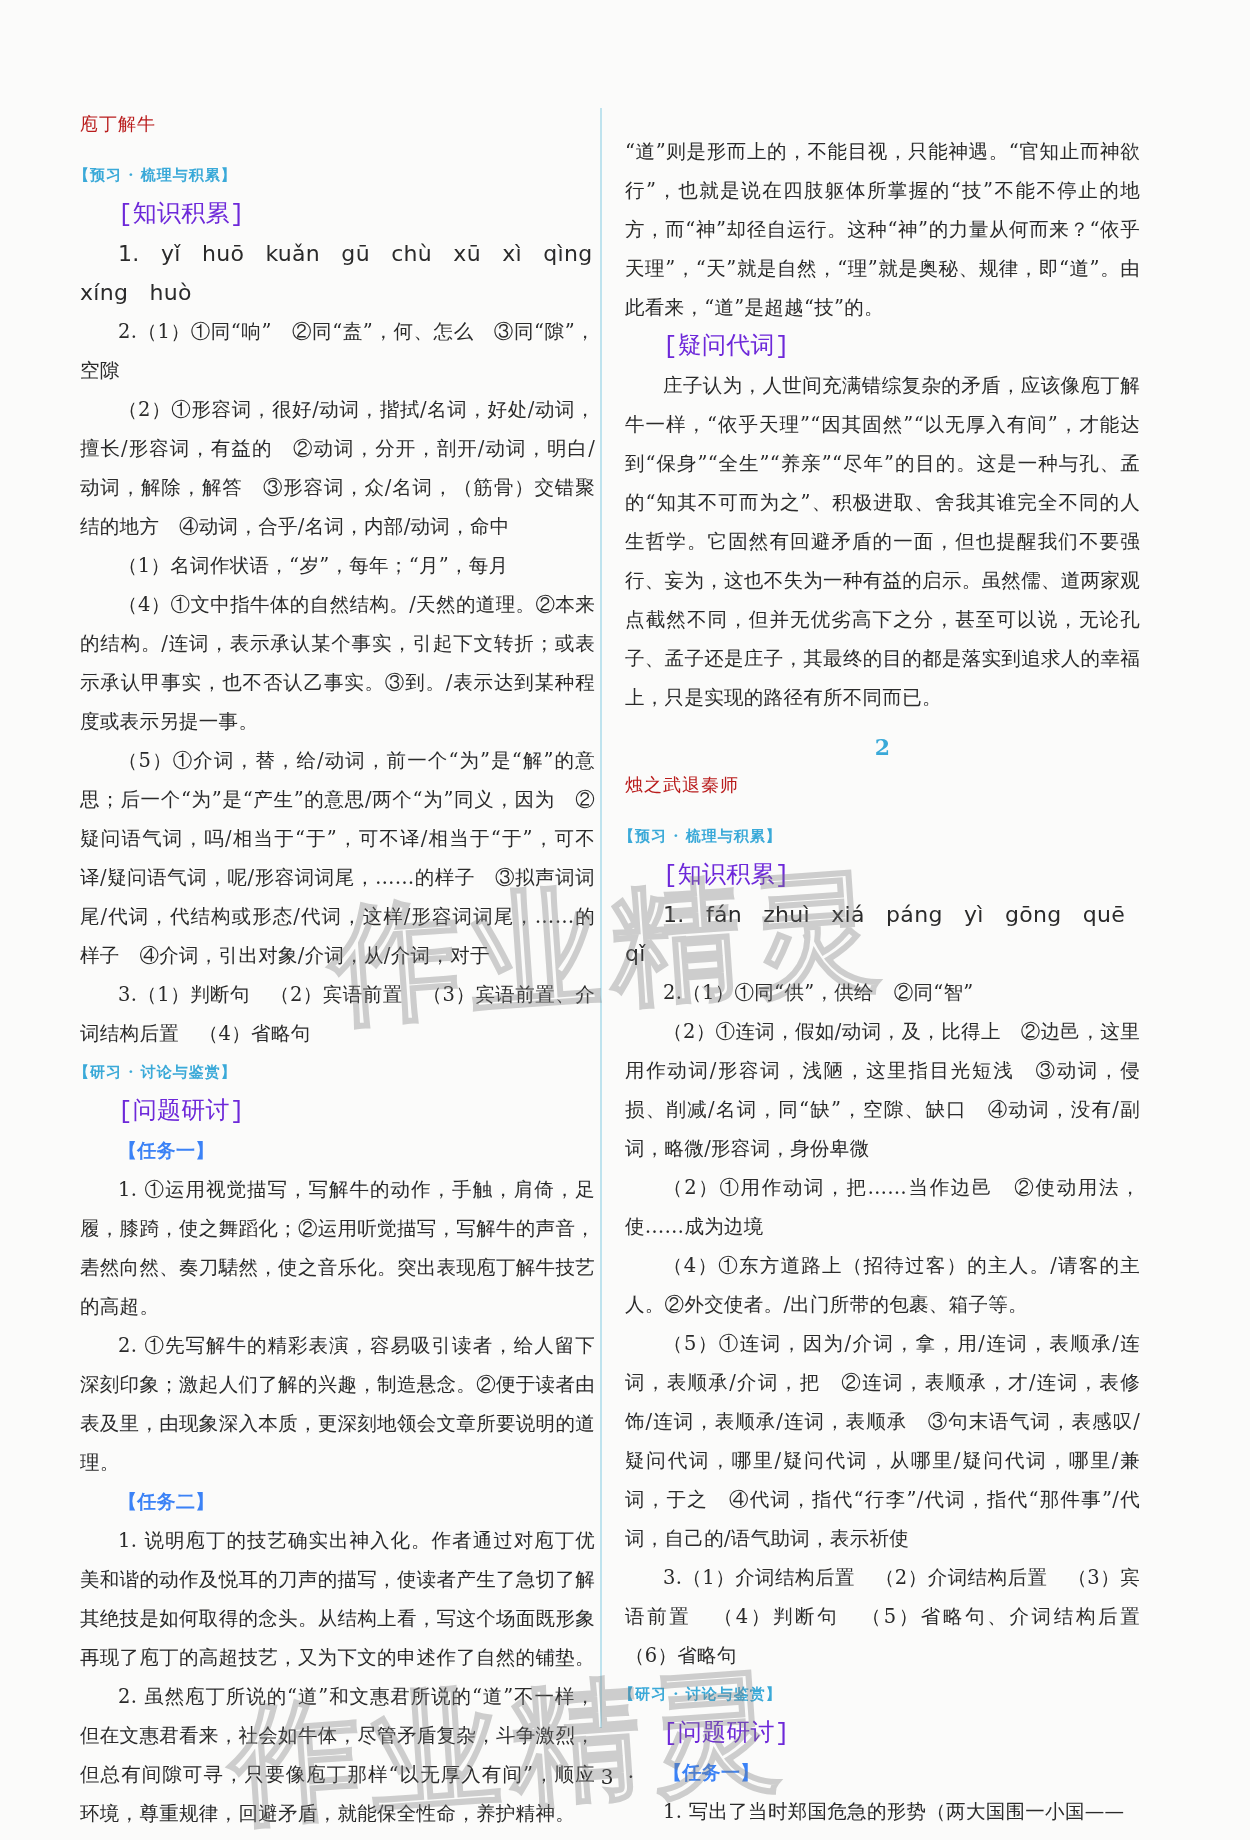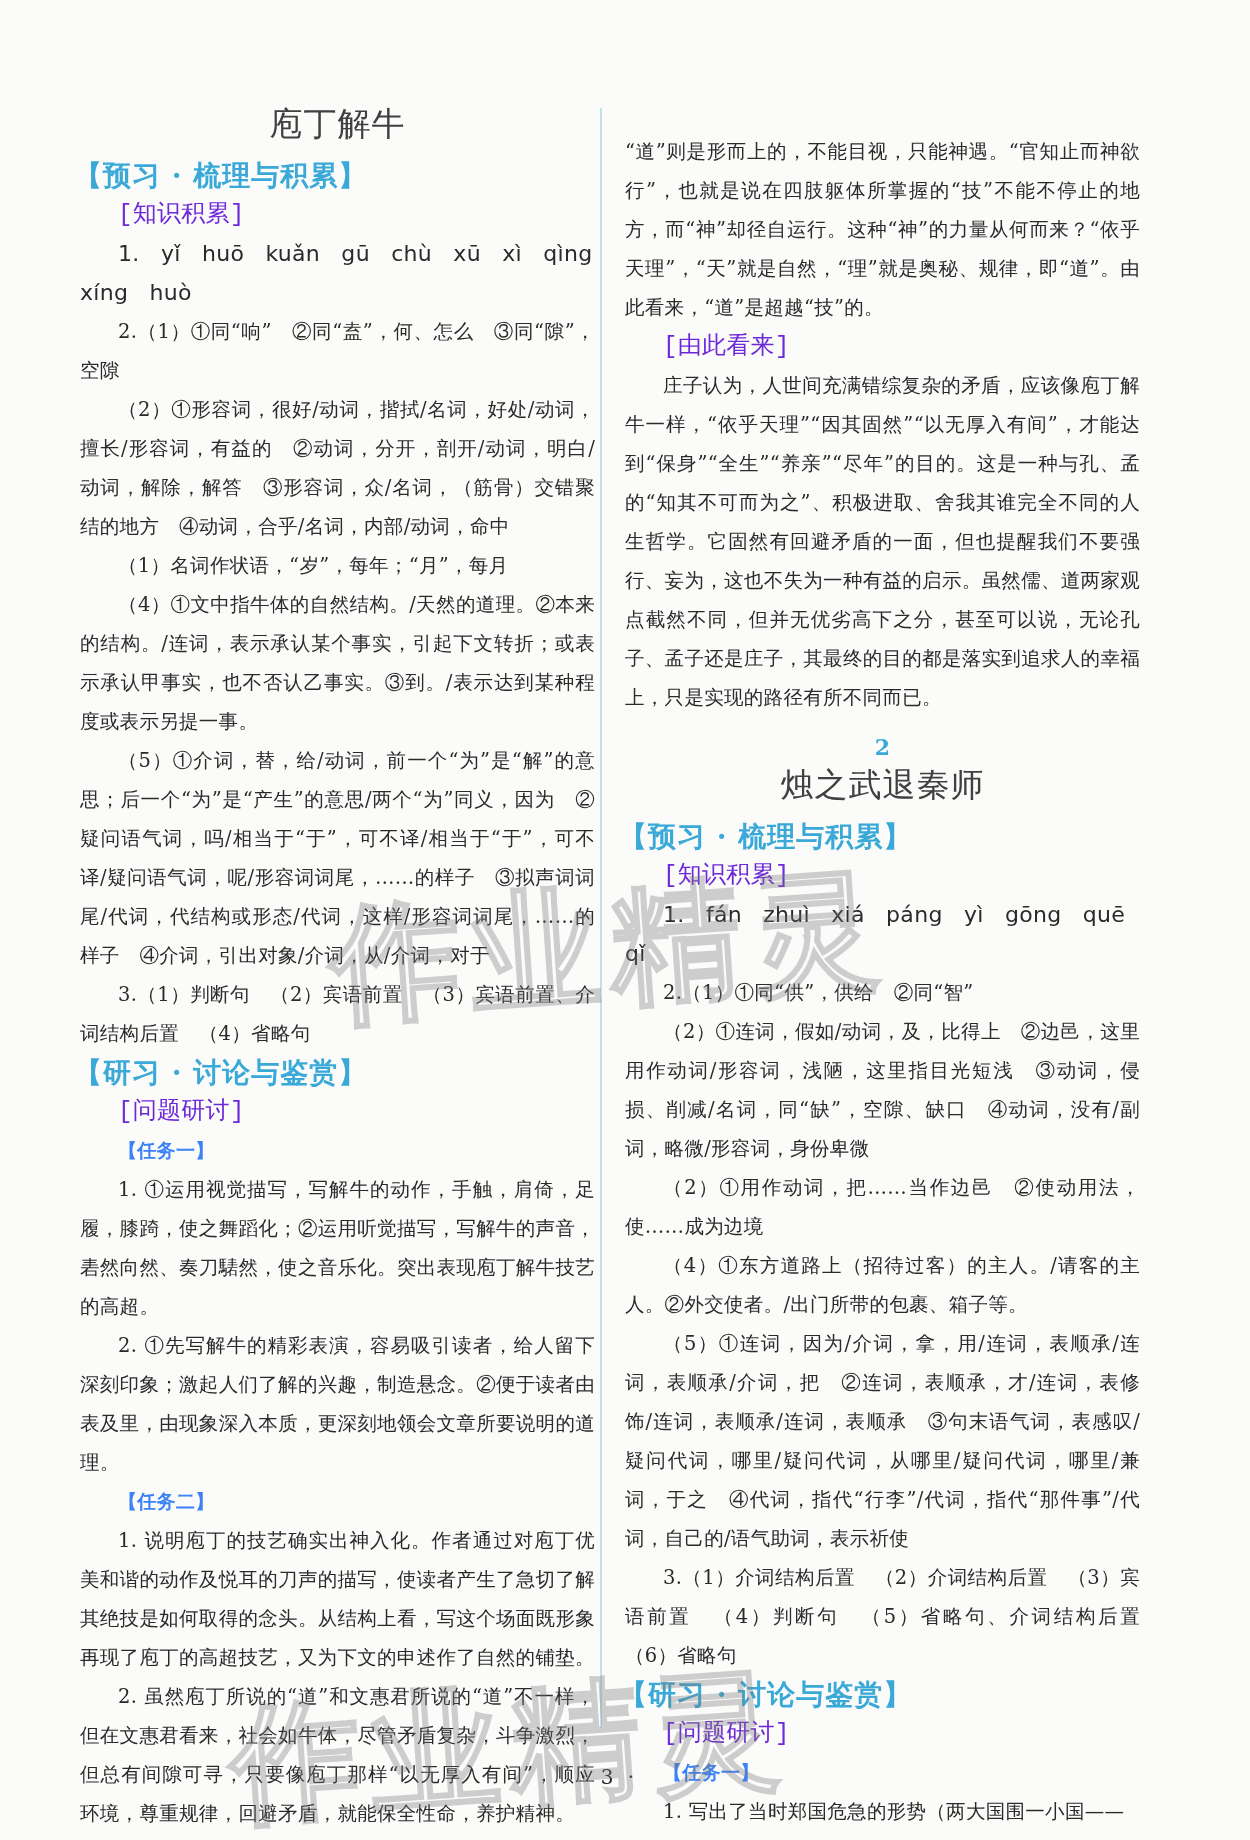--- a/index.html
+++ b/index.html
@@ -19,31 +19,31 @@
       line-height: 39px;
       letter-spacing: 0.3px;
     }
     .col.left { left: 80px; }
     .col.right { left: 625px; margin-top: 36px; }
     .divider {
       position: absolute; left: 600px; top: 108px; width: 2px; height: 1620px;
       background: #bfe3ee;
     }
     .lesson-title {
-      text-align: center; color: #404040;
+      color: #b91c1c;
       font-family: "DejaVu Sans", "Liberation Sans", sans-serif;
-      font-size: 33px; line-height: 40px;
+      font-size: 18px; line-height: 40px;
       margin: 8px 0 12px 0; letter-spacing: 1px;
     }
     .lesson-num {
       text-align: center; color: #3aa9d8; font-weight: bold;
       font-size: 22px; line-height: 36px; margin-top: 12px;
     }
     .section-head {
-      color: #3aa9d8; font-weight: bold; font-size: 28px; line-height: 39px;
+      color: #3aa9d8; font-weight: bold; font-size: 15px; line-height: 39px;
       margin-left: -6px; letter-spacing: 1px;
     }
     .sub-head {
       font-family: Liberation Mono, monospace;
       font-size: 24px; line-height: 39px; padding-left: 38px; color: #6d28d9;
     }
     .task-head { font-size: 19px; line-height: 39px; padding-left: 38px; font-weight: bold; color: #3b82f6; }
     .para { text-indent: 38px; text-align: justify; }
     .pinyin {
       font-family: "DejaVu Sans", "Liberation Sans", sans-serif;
@@ -84,21 +84,21 @@
     <div class="para">1. ①运用视觉描写，写解牛的动作，手触，肩倚，足履，膝踦，使之舞蹈化；②运用听觉描写，写解牛的声音，砉然向然、奏刀騞然，使之音乐化。突出表现庖丁解牛技艺的高超。</div>
     <div class="para">2. ①先写解牛的精彩表演，容易吸引读者，给人留下深刻印象；激起人们了解的兴趣，制造悬念。②便于读者由表及里，由现象深入本质，更深刻地领会文章所要说明的道理。</div>
     <div class="task-head">【任务二】</div>
     <div class="para">1. 说明庖丁的技艺确实出神入化。作者通过对庖丁优美和谐的动作及悦耳的刀声的描写，使读者产生了急切了解其绝技是如何取得的念头。从结构上看，写这个场面既形象再现了庖丁的高超技艺，又为下文的申述作了自然的铺垫。</div>
     <div class="para">2. 虽然庖丁所说的“道”和文惠君所说的“道”不一样，但在文惠君看来，社会如牛体，尽管矛盾复杂，斗争激烈，但总有间隙可寻，只要像庖丁那样“以无厚入有间”，顺应环境，尊重规律，回避矛盾，就能保全性命，养护精神。</div>
     <div class="para">3. “技”是形而下的，可以目视的，是感官所感的；而</div>
   </div>
 
   <div class="col right">
     <div class="para" style="text-indent:0">“道”则是形而上的，不能目视，只能神遇。“官知止而神欲行”，也就是说在四肢躯体所掌握的“技”不能不停止的地方，而“神”却径自运行。这种“神”的力量从何而来？“依乎天理”，“天”就是自然，“理”就是奥秘、规律，即“道”。由此看来，“道”是超越“技”的。</div>
-    <div class="sub-head">[由此看来]</div>
+    <div class="sub-head">[疑问代词]</div>
     <div class="para">庄子认为，人世间充满错综复杂的矛盾，应该像庖丁解牛一样，“依乎天理”“因其固然”“以无厚入有间”，才能达到“保身”“全生”“养亲”“尽年”的目的。这是一种与孔、孟的“知其不可而为之”、积极进取、舍我其谁完全不同的人生哲学。它固然有回避矛盾的一面，但也提醒我们不要强行、妄为，这也不失为一种有益的启示。虽然儒、道两家观点截然不同，但并无优劣高下之分，甚至可以说，无论孔子、孟子还是庄子，其最终的目的都是落实到追求人的幸福上，只是实现的路径有所不同而已。</div>
     <div class="lesson-num">2</div>
     <div class="lesson-title" style="margin-top:0">烛之武退秦师</div>
     <div class="section-head">【预习 · 梳理与积累】</div>
     <div class="sub-head">[知识积累]</div>
     <div class="pinyin">1. fán  zhuì  xiá  páng  yì  gōng  quē  qǐ</div>
     <div class="para">2.（1）①同“供”，供给　②同“智”</div>
     <div class="para">（2）①连词，假如/动词，及，比得上　②边邑，这里用作动词/形容词，浅陋，这里指目光短浅　③动词，侵损、削减/名词，同“缺”，空隙、缺口　④动词，没有/副词，略微/形容词，身份卑微</div>
     <div class="para">（2）①用作动词，把……当作边邑　②使动用法，使……成为边境</div>
     <div class="para">（4）①东方道路上（招待过客）的主人。/请客的主人。②外交使者。/出门所带的包裹、箱子等。</div>

